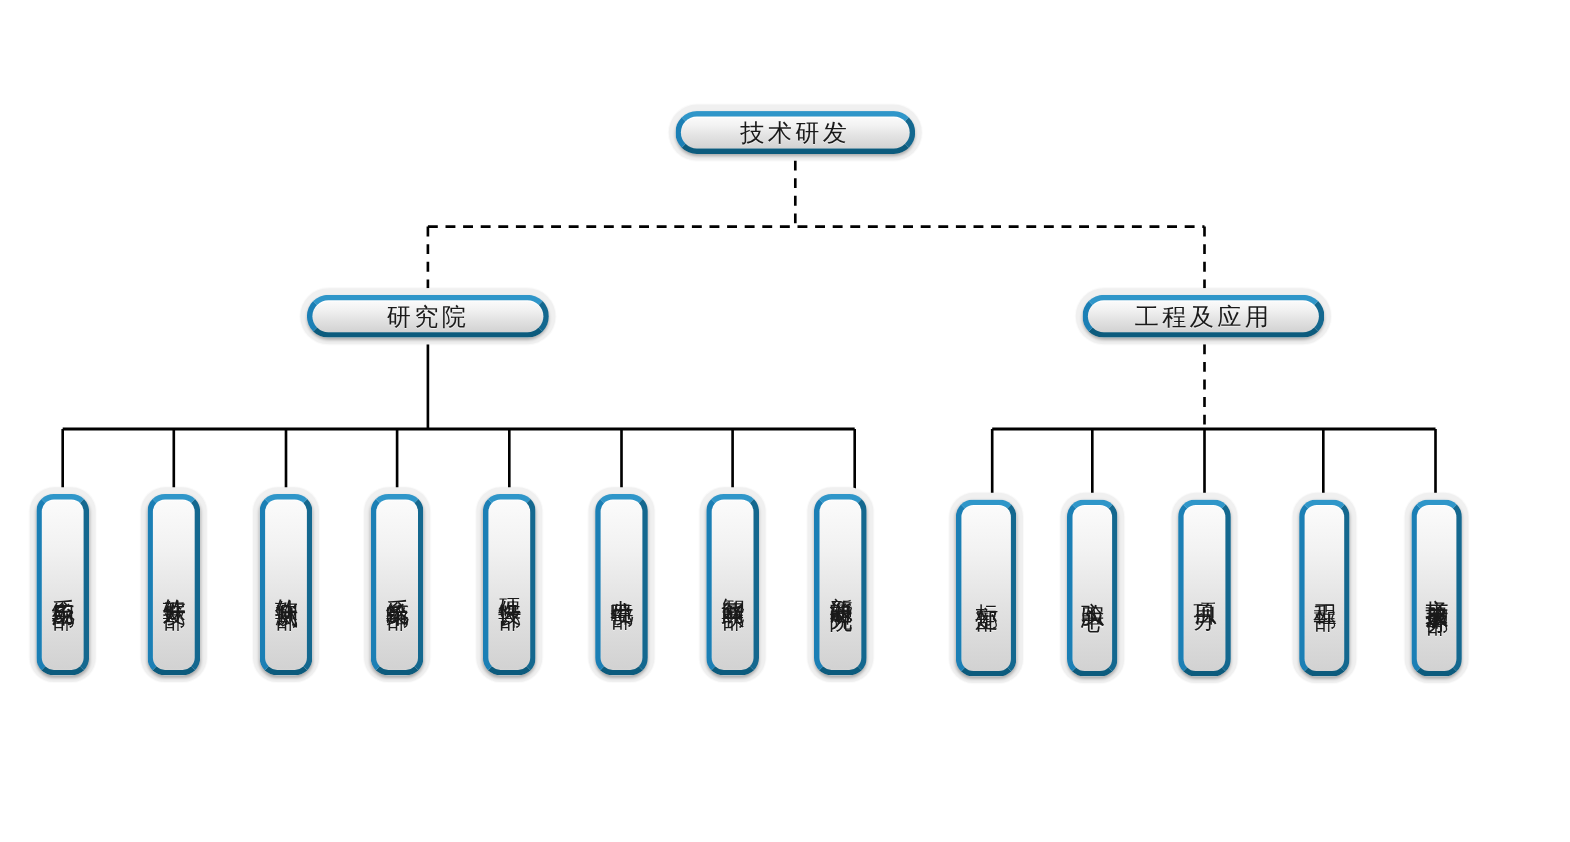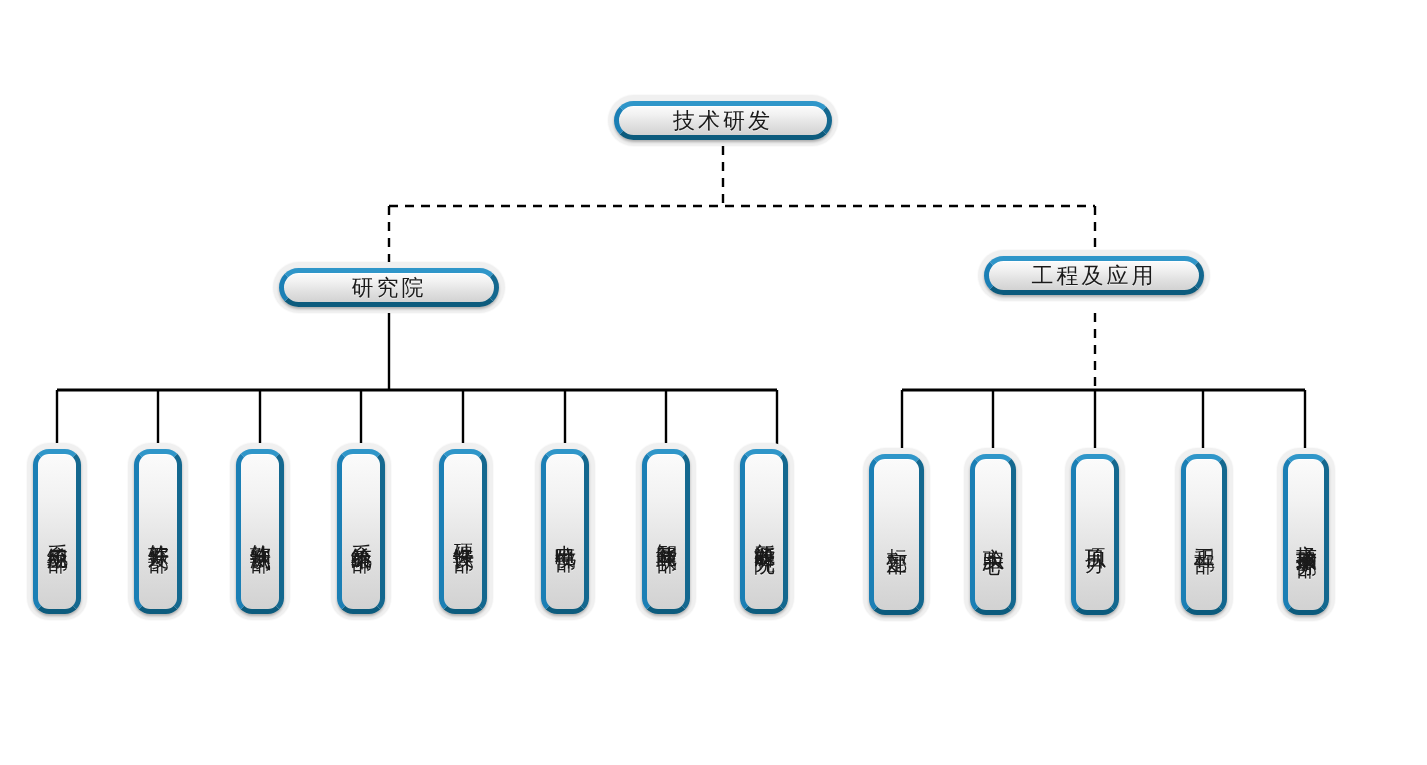--- a/index.html
+++ b/index.html
@@ -107,21 +107,21 @@
       <span class="label">研究院</span>
     </div>
   </div>
 
   <div class="node pill" style="left:608px;top:95px;width:230px;height:51px;">
     <div class="inner">
       <span class="label">技术研发</span>
     </div>
   </div>
 
-  <div class="node pill" style="left:978px;top:250px;width:232px;height:51px;">
+  <div class="node pill" style="left:978px;top:262px;width:232px;height:51px;">
     <div class="inner">
       <span class="label">工程及应用</span>
     </div>
   </div>
 
   <div class="node leaf" style="left:27px;top:443px;width:60px;height:177px;">
     <div class="inner">
       <span class="label">系统应用部</span>
     </div>
   </div>

